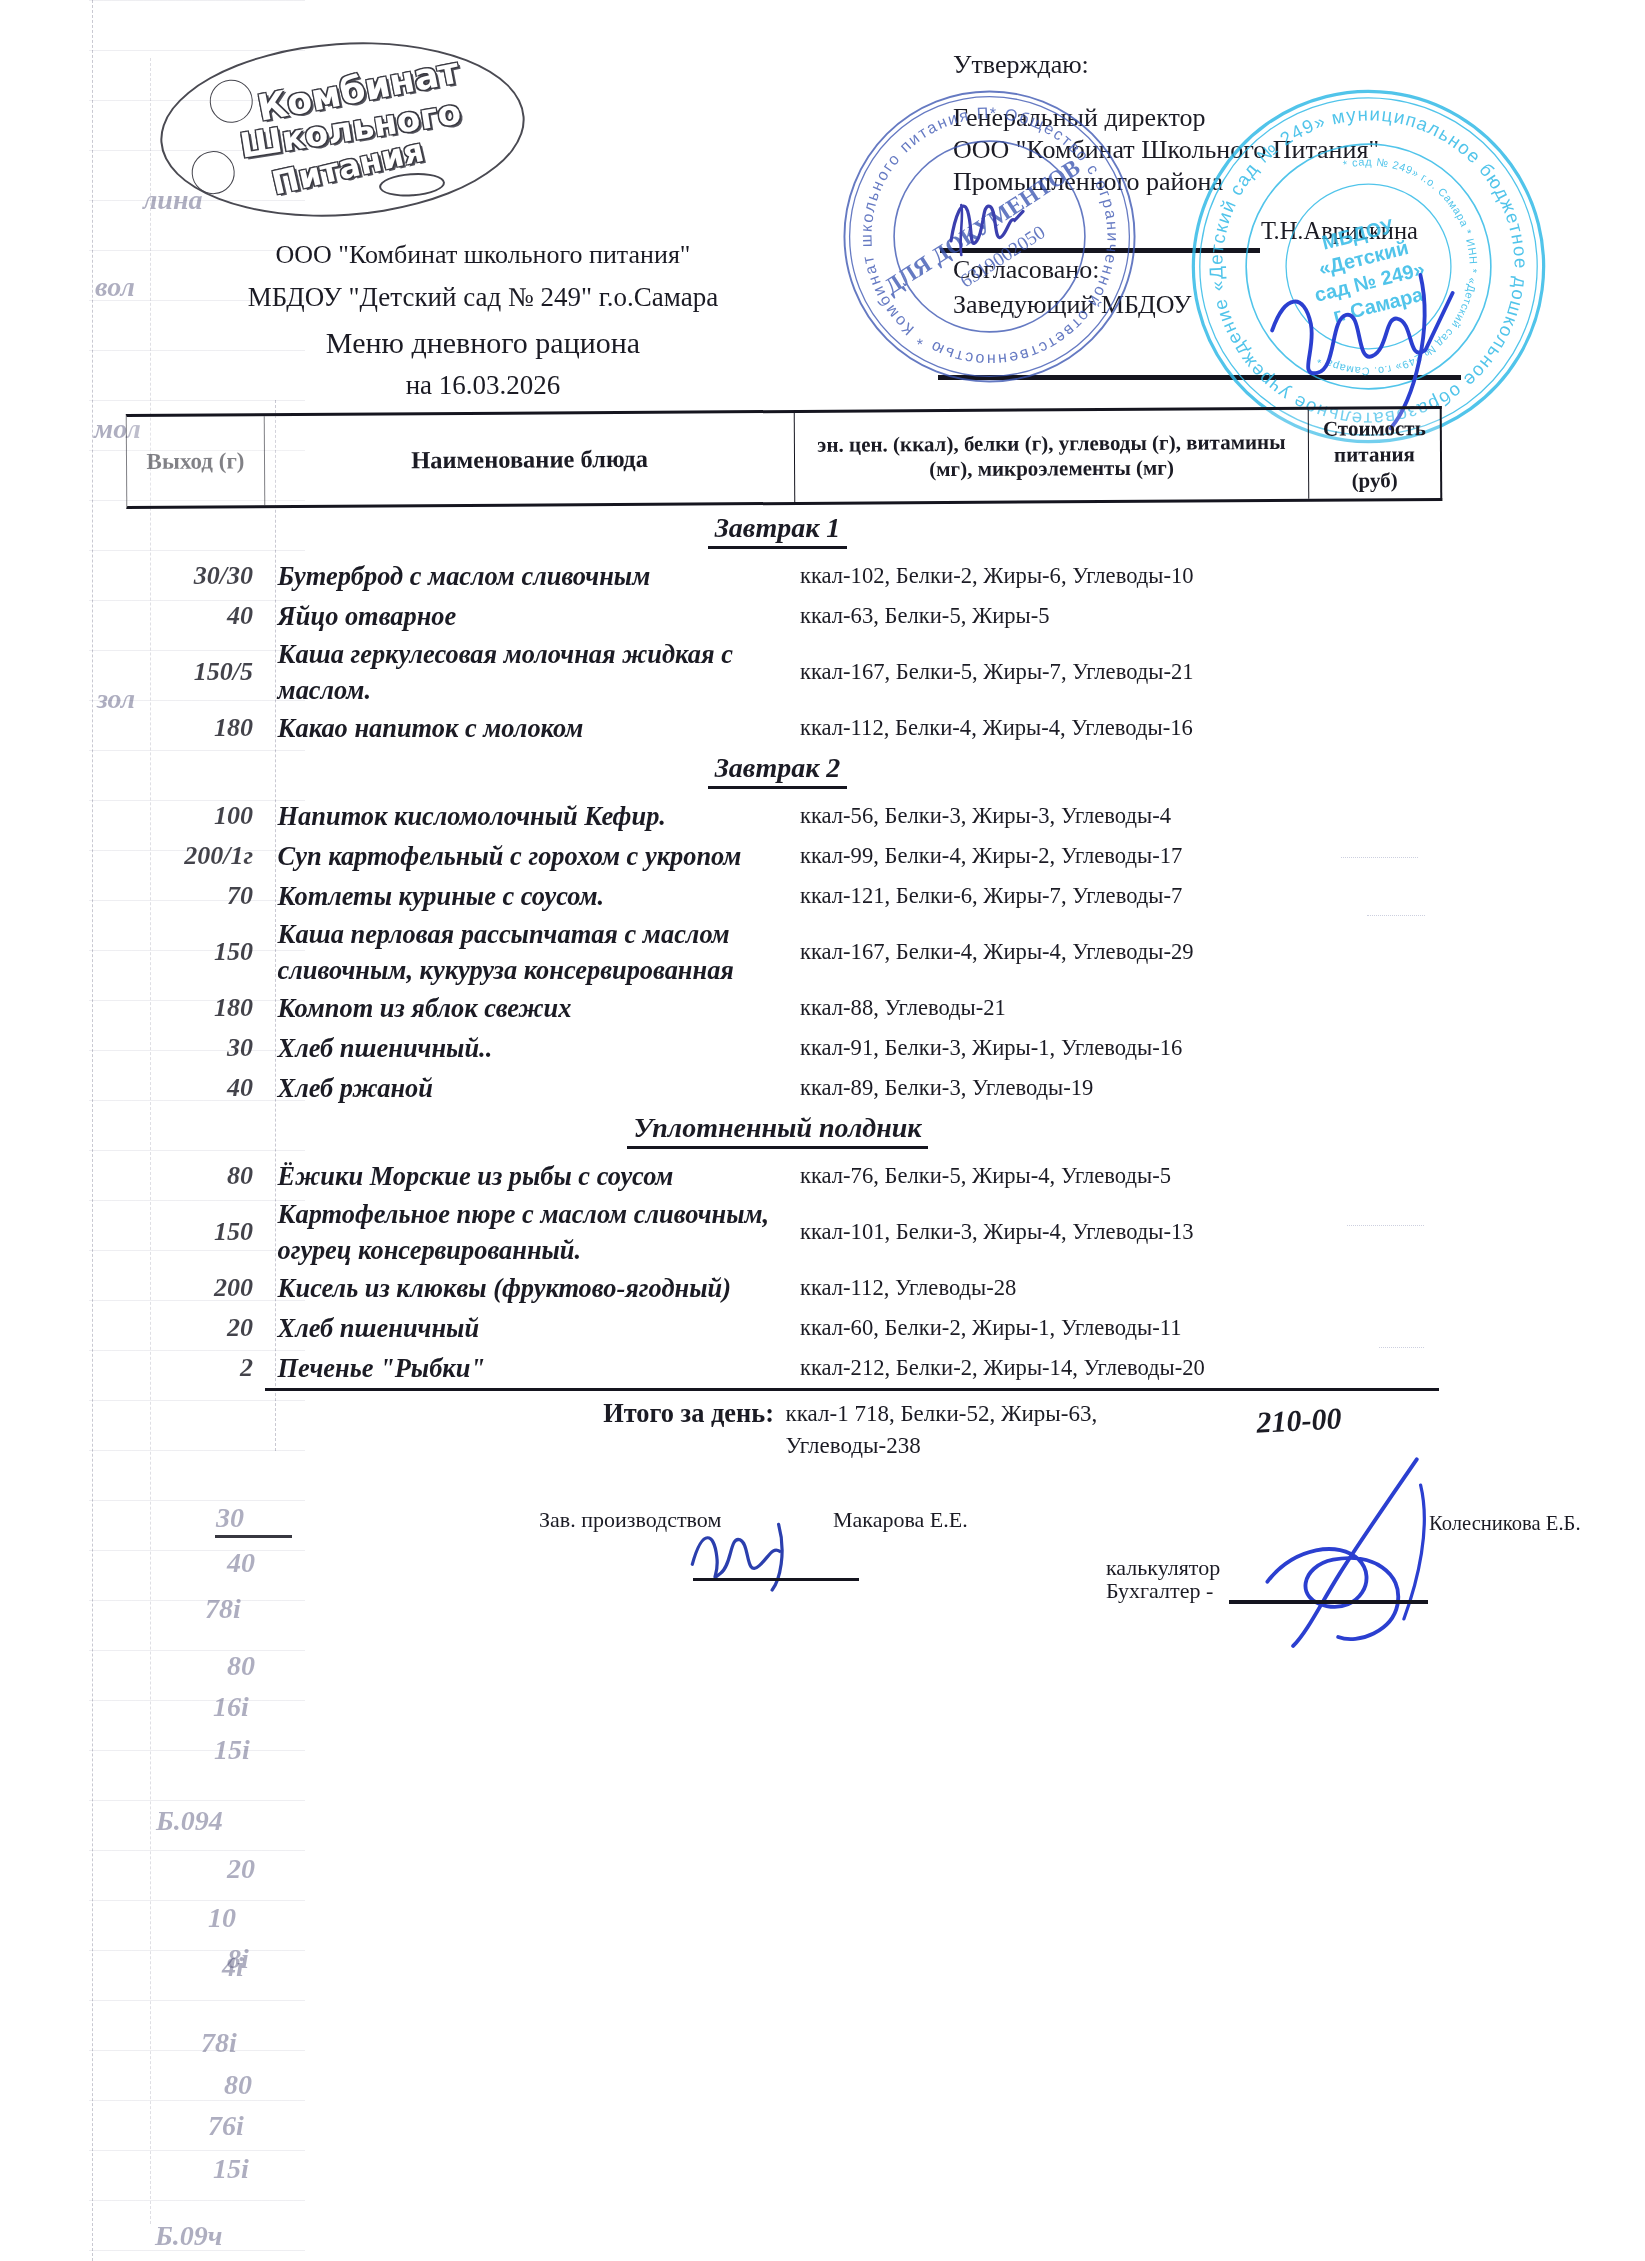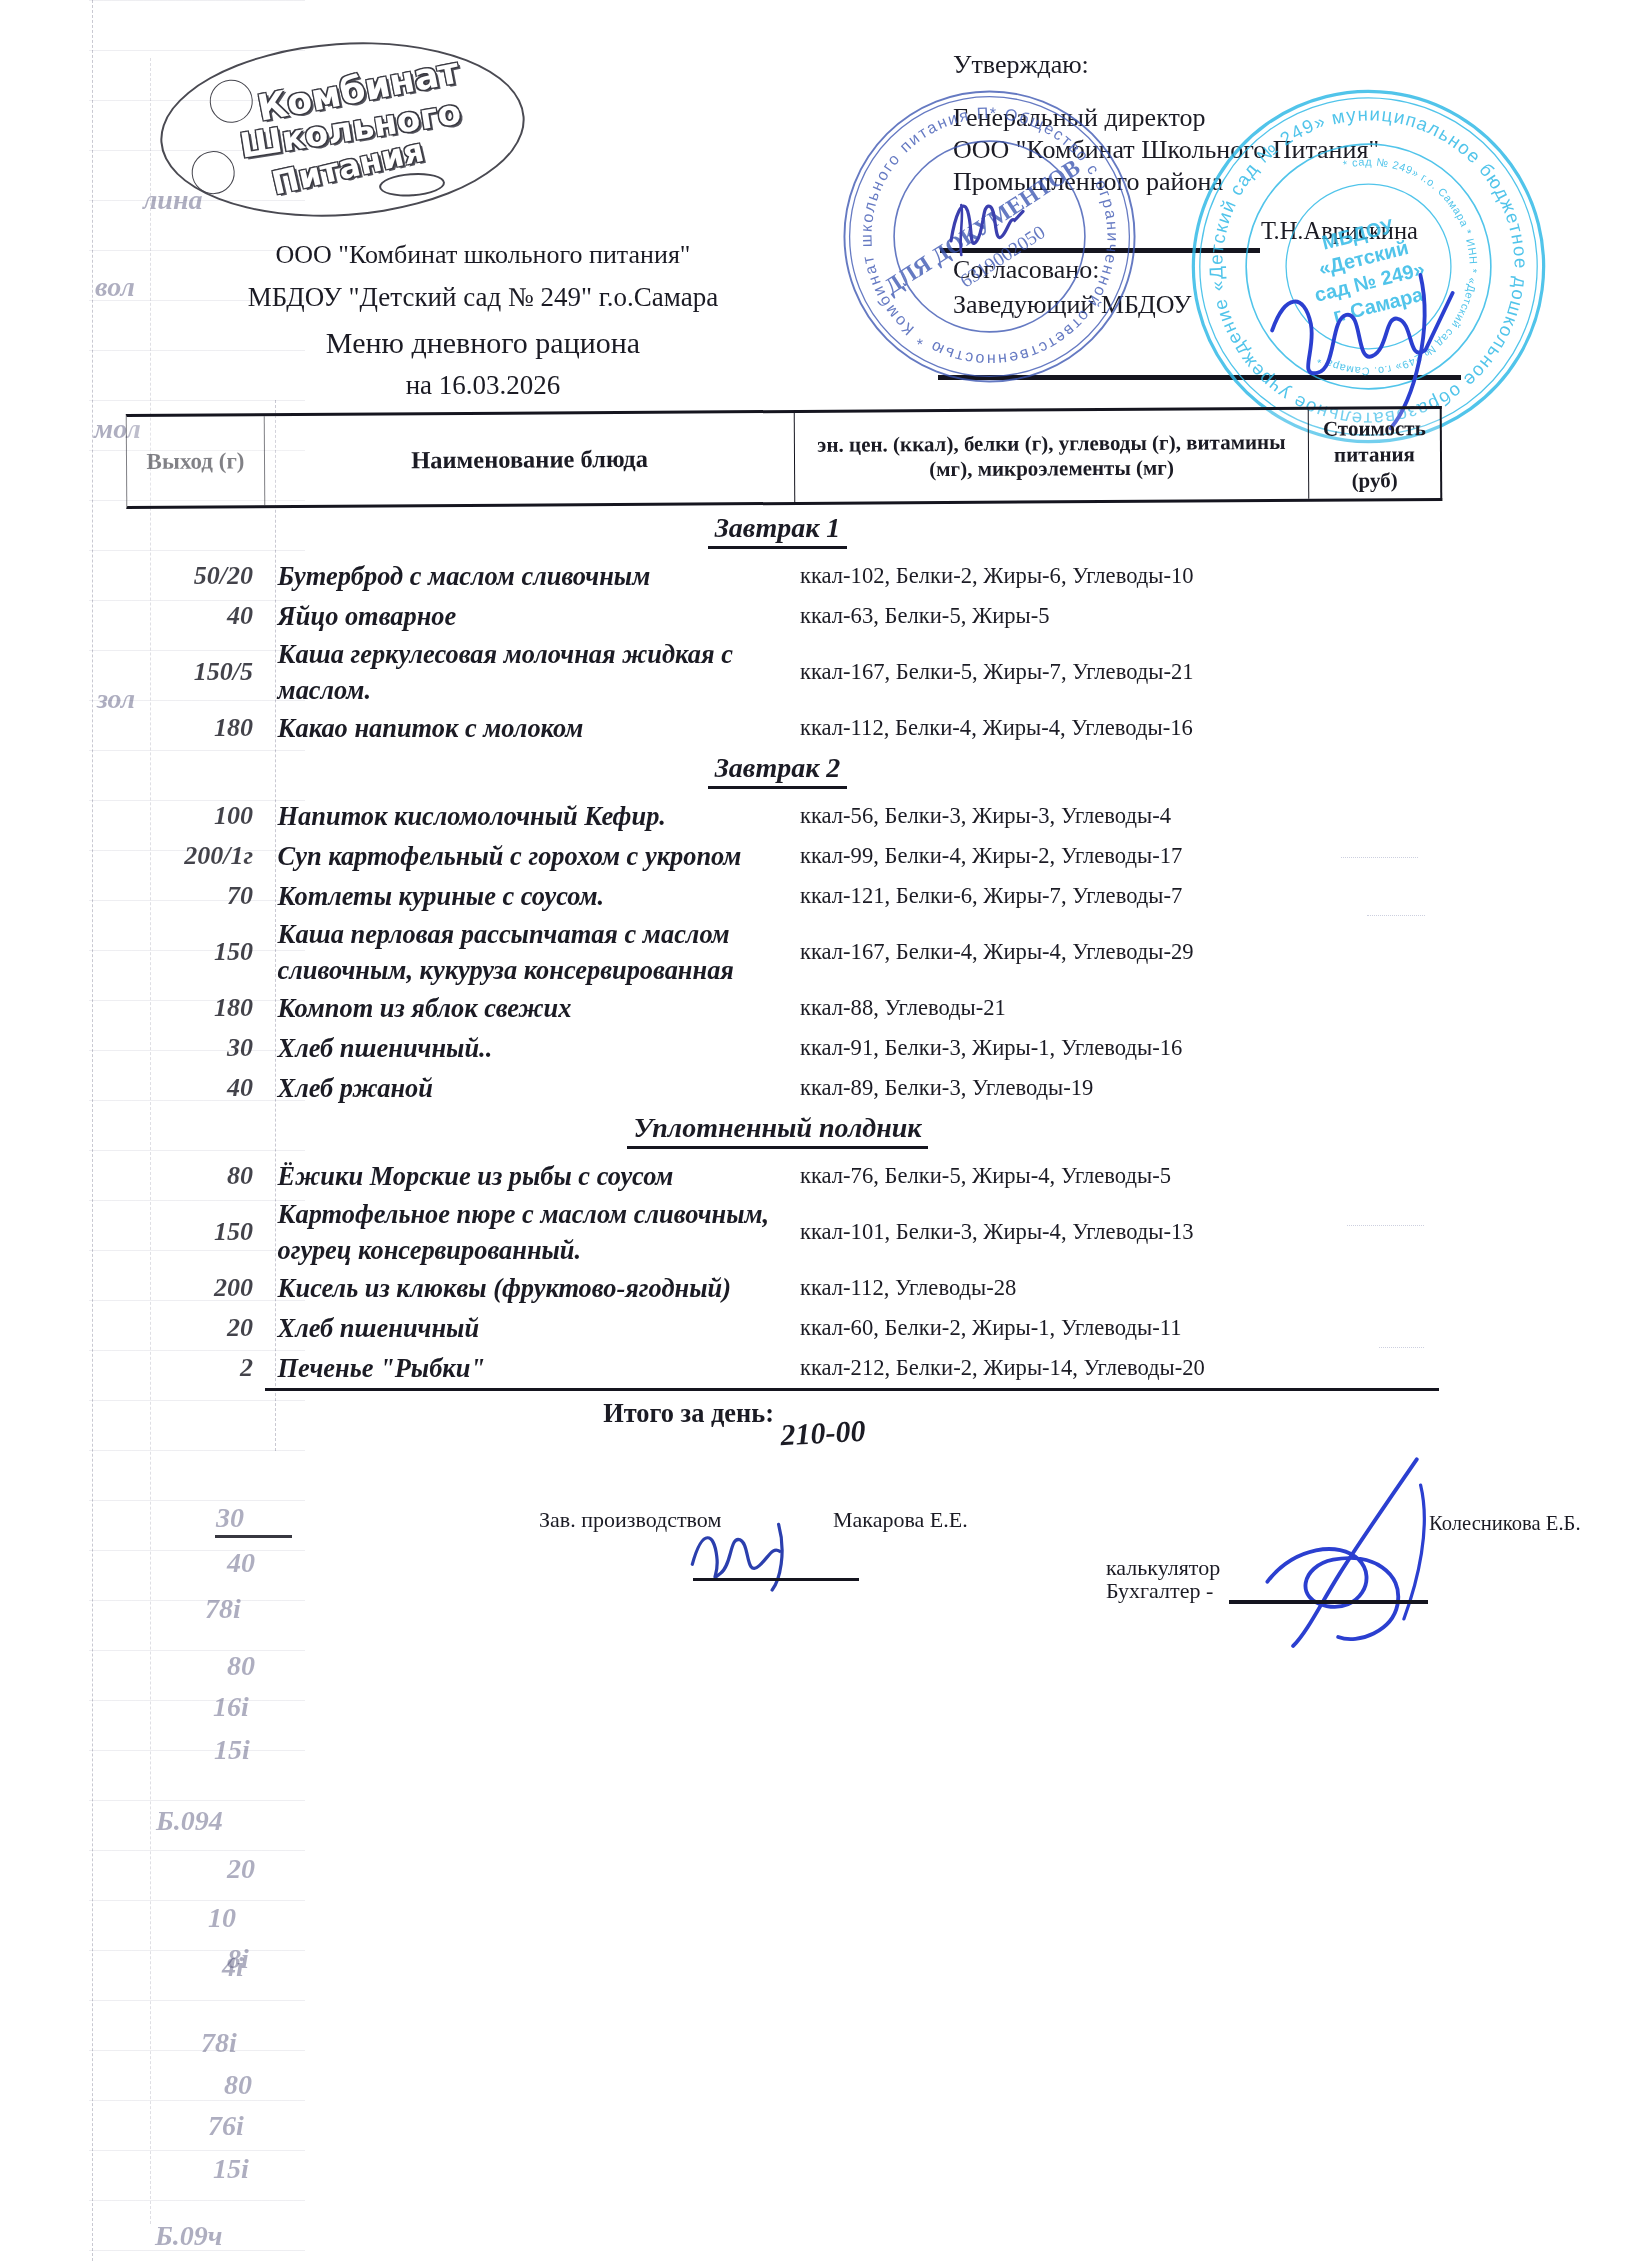--- a/index.html
+++ b/index.html
@@ -217,21 +217,21 @@
     <div class="th th-qty">Выход (г)</div>
     <div class="th th-name">Наименование блюда</div>
     <div class="th th-nutr">эн. цен. (ккал), белки (г), углеводы (г), витамины (мг), микроэлементы (мг)</div>
     <div class="th th-cost">Стоимость питания (руб)</div>
   </div>
 
   <div class="menu-body">
     <div id="sections-container">
         <div class="section-heading"><span class="heading-text">Завтрак 1</span></div>
         <div class="menu-row">
-          <div class="cell-qty">50/20</div>
+          <div class="cell-qty">30/30</div>
           <div class="cell-name">Бутерброд с маслом сливочным</div>
           <div class="cell-nutr">ккал-102, Белки-2, Жиры-6, Углеводы-10</div>
           <div class="cell-cost"></div>
         </div>
         <div class="menu-row">
           <div class="cell-qty">40</div>
           <div class="cell-name">Яйцо отварное</div>
           <div class="cell-nutr">ккал-63, Белки-5, Жиры-5</div>
           <div class="cell-cost"></div>
         </div>
@@ -317,20 +317,24 @@
         </div>
         <div class="menu-row">
           <div class="cell-qty">2</div>
           <div class="cell-name">Печенье "Рыбки"</div>
           <div class="cell-nutr">ккал-212, Белки-2, Жиры-14, Углеводы-20</div>
           <div class="cell-cost"></div>
         </div>
       </div>
     <div class="total-row">
       <div class="total-label">Итого за день:</div>
+      <div class="total-values">
+        <div>ккал-1 718, Белки-52, Жиры-63,</div>
+        <div>Углеводы-238</div>
+      </div>
       <div class="total-cost">210-00</div>
     </div>
   </div>
 
   <div class="footer-label" style="left:539px; top:1507px;">Зав. производством</div>
   <div class="f-line" style="left:693px; top:1578px; width:166px; height:3.2px;"></div>
   <div class="footer-label" style="left:833px; top:1507px;">Макарова Е.Е.</div>
   <div class="footer-label" style="left:1106px; top:1578px;">Бухгалтер -</div>
   <div class="footer-label" style="left:1106px; top:1555px;">калькулятор</div>
   <div class="f-line" style="left:1229px; top:1600px; width:199px; height:3.9px;"></div>

